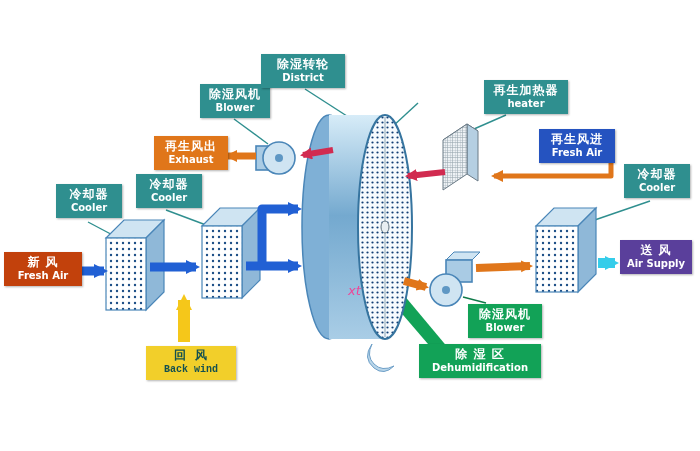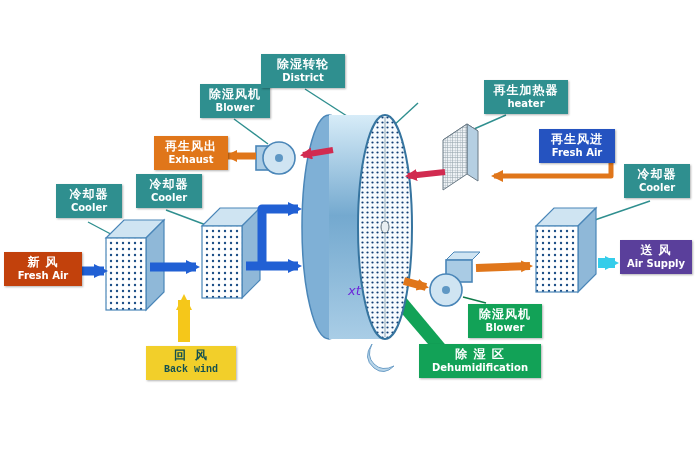--- a/index.html
+++ b/index.html
@@ -4,21 +4,21 @@
 <style>
   html,body{margin:0;padding:0;background:#fff;}
   .stage{position:relative;width:700px;height:451px;background:#ffffff;overflow:hidden;
          font-family:"DejaVu Sans",sans-serif;}
   svg.layer{position:absolute;left:0;top:0;}
   .label{position:absolute;color:#fff;text-align:center;font-weight:bold;
          padding:3px 4px;line-height:1.25;box-shadow:1px 1px 2px rgba(0,0,0,.3);}
   .l-zh{font-size:12px;letter-spacing:1px;white-space:nowrap;}
   .l-en{font-size:10px;white-space:nowrap;}
   .label.dark{color:#145050;font-family:Liberation Mono, monospace;}
-  .watermark{position:absolute;left:348px;top:283px;color:#6d28d9;
+  .watermark{position:absolute;left:348px;top:283px;color:#ec4899;
              font-style:italic;font-size:13px;}
 </style>
 </head>
 <body>
 
 <div class="stage">
 
   <svg class="layer" width="700" height="451" viewBox="0 0 700 451">
     <defs>
       <pattern id="dots" width="6" height="6" patternUnits="userSpaceOnUse">

